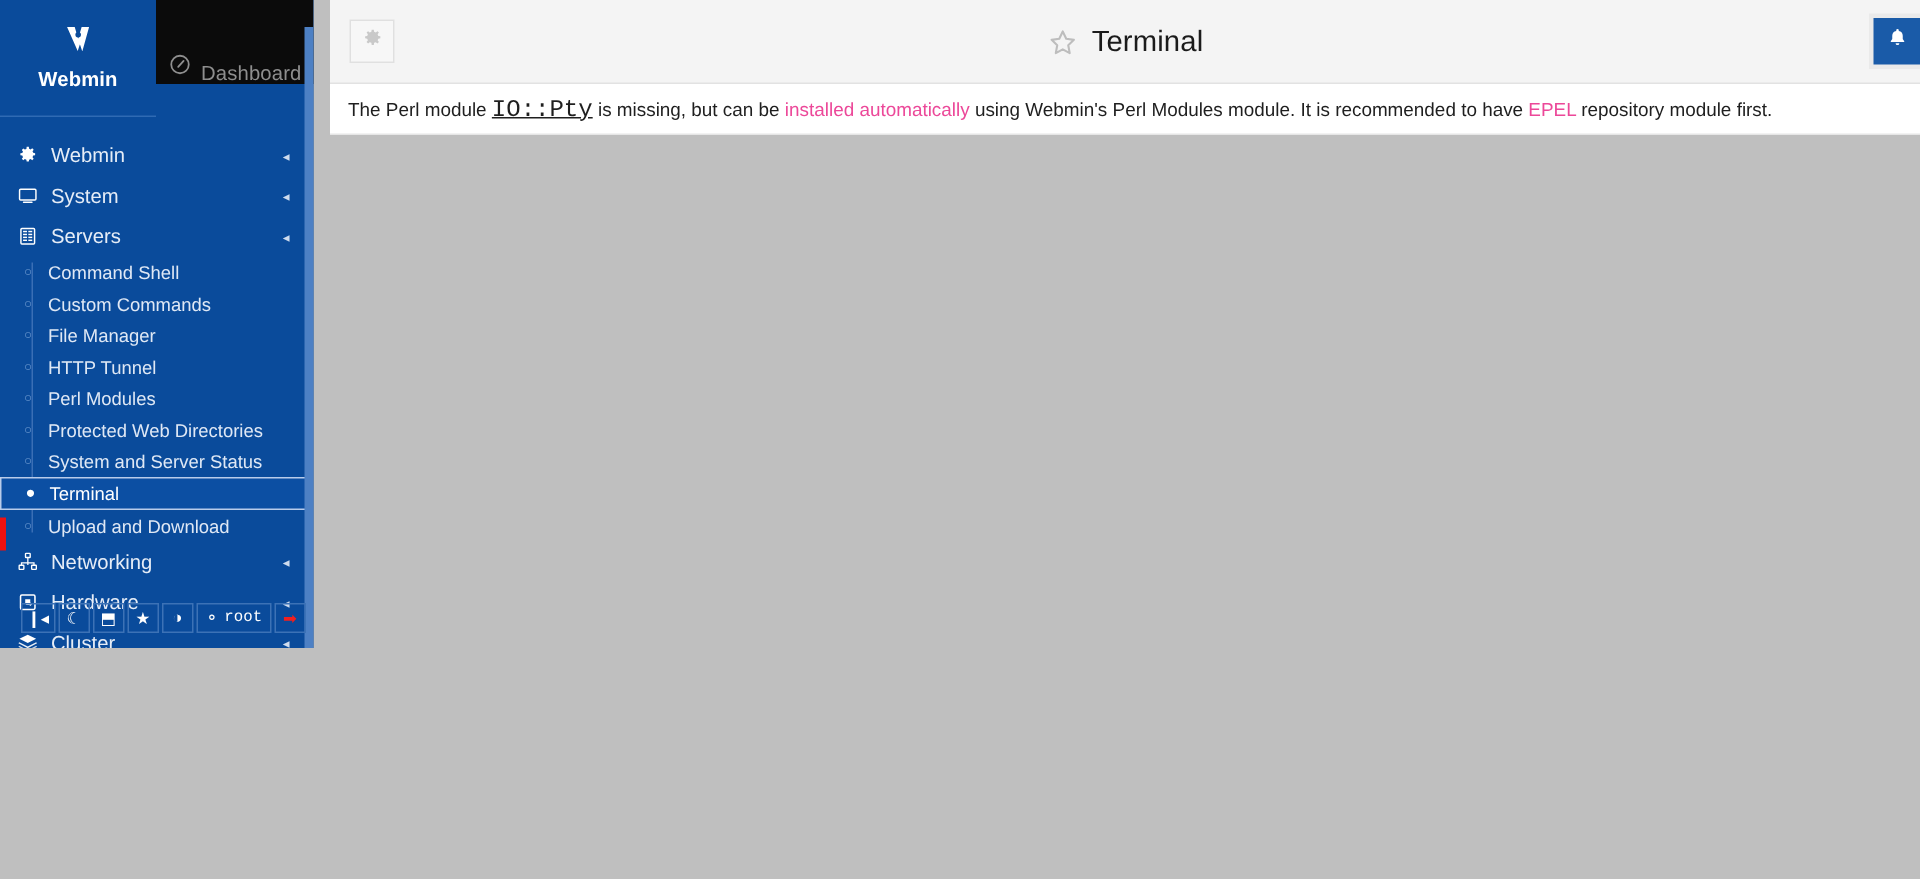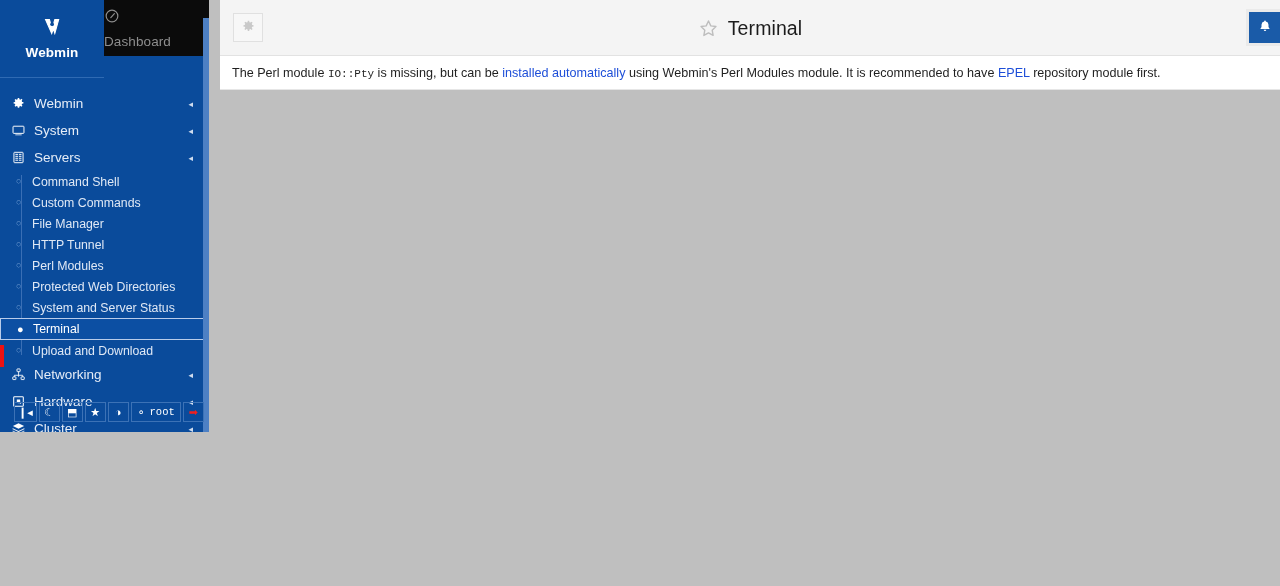--- a/index.html
+++ b/index.html
@@ -29,22 +29,22 @@
 
   
   #brand-row { display: flex; height: 78px; width: 209px; }
   #brand-webmin {
     width: 104px; display: flex; flex-direction: column;
     align-items: center; justify-content: center;
     color: #ffffff; gap: 6px; cursor: pointer;
     border-bottom: 1px solid #2f6ab3;
   }
   #brand-dashboard {
-    width: 105px; display: flex; flex-direction: column;
-    align-items: flex-start; justify-content: center;
+    width: 105px; display: flex; 
+    align-items: flex-end; justify-content: center;
     background: #0b0b0b; color: #8e8e8e; gap: 6px; cursor: pointer;
     height: 56px; margin-top: 0;
   }
   .brand-label { font-size: 13.5px; font-weight: bold; letter-spacing: .1px; }
   .brand-label.dim { font-weight: normal; }
 
   
   #nav { margin-top: 12px; }
   .nav-top {
     display: flex; align-items: center;
@@ -144,22 +144,22 @@
     background: #ffffff;
     margin: 0;
     height: 34px;
     display: flex; align-items: center;
     border-bottom: 1px solid #e6e6e6;
   }
   #msg {
     font-size: 12.6px; color: #1f1f1f; padding-left: 12px;
     white-space: nowrap;
   }
-  #msg .mono { font-family: "Liberation Mono", monospace; font-size: 11px; }
-  #msg a { color: #1d4ed8; text-decoration: none; cursor: pointer; }
+  #msg .mono { font-family: "Liberation Mono", monospace; font-size: 16px; text-decoration: underline; }
+  #msg a { color: #ec4899; text-decoration: none; cursor: pointer; }
 </style>
 </head>
 <body>
 
 <div id="app">
 
   <div id="sidebar">
 
     <div id="brand-row">
       <div id="brand-webmin">

